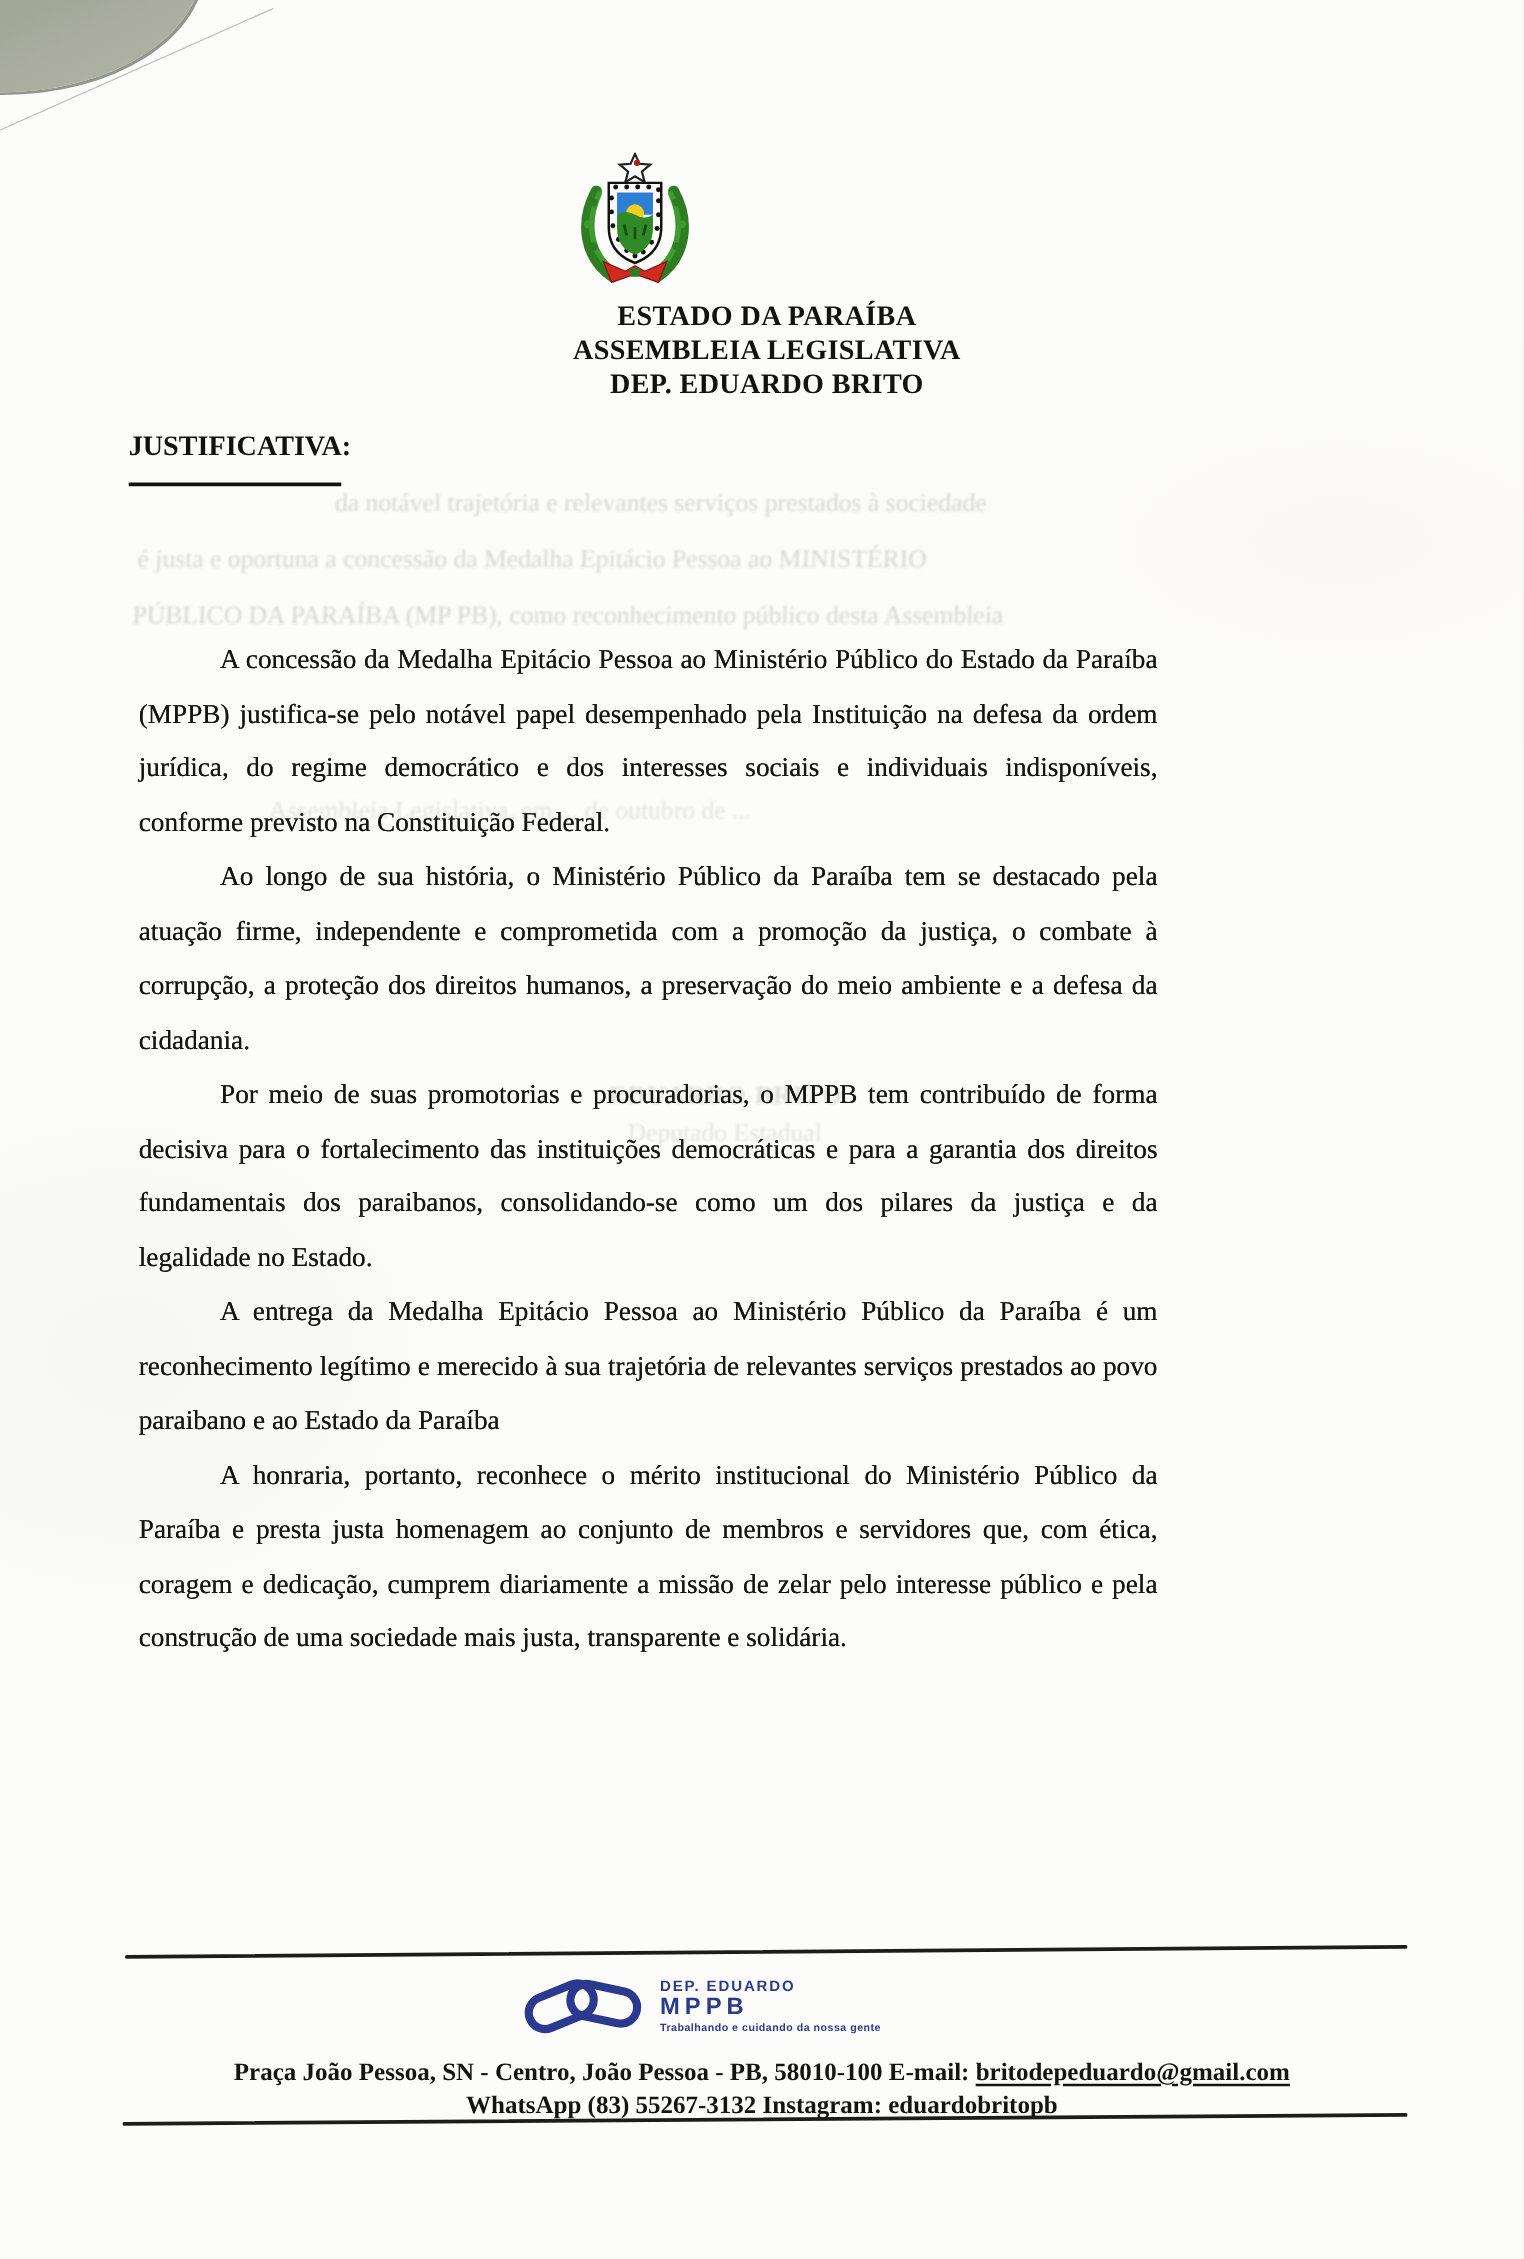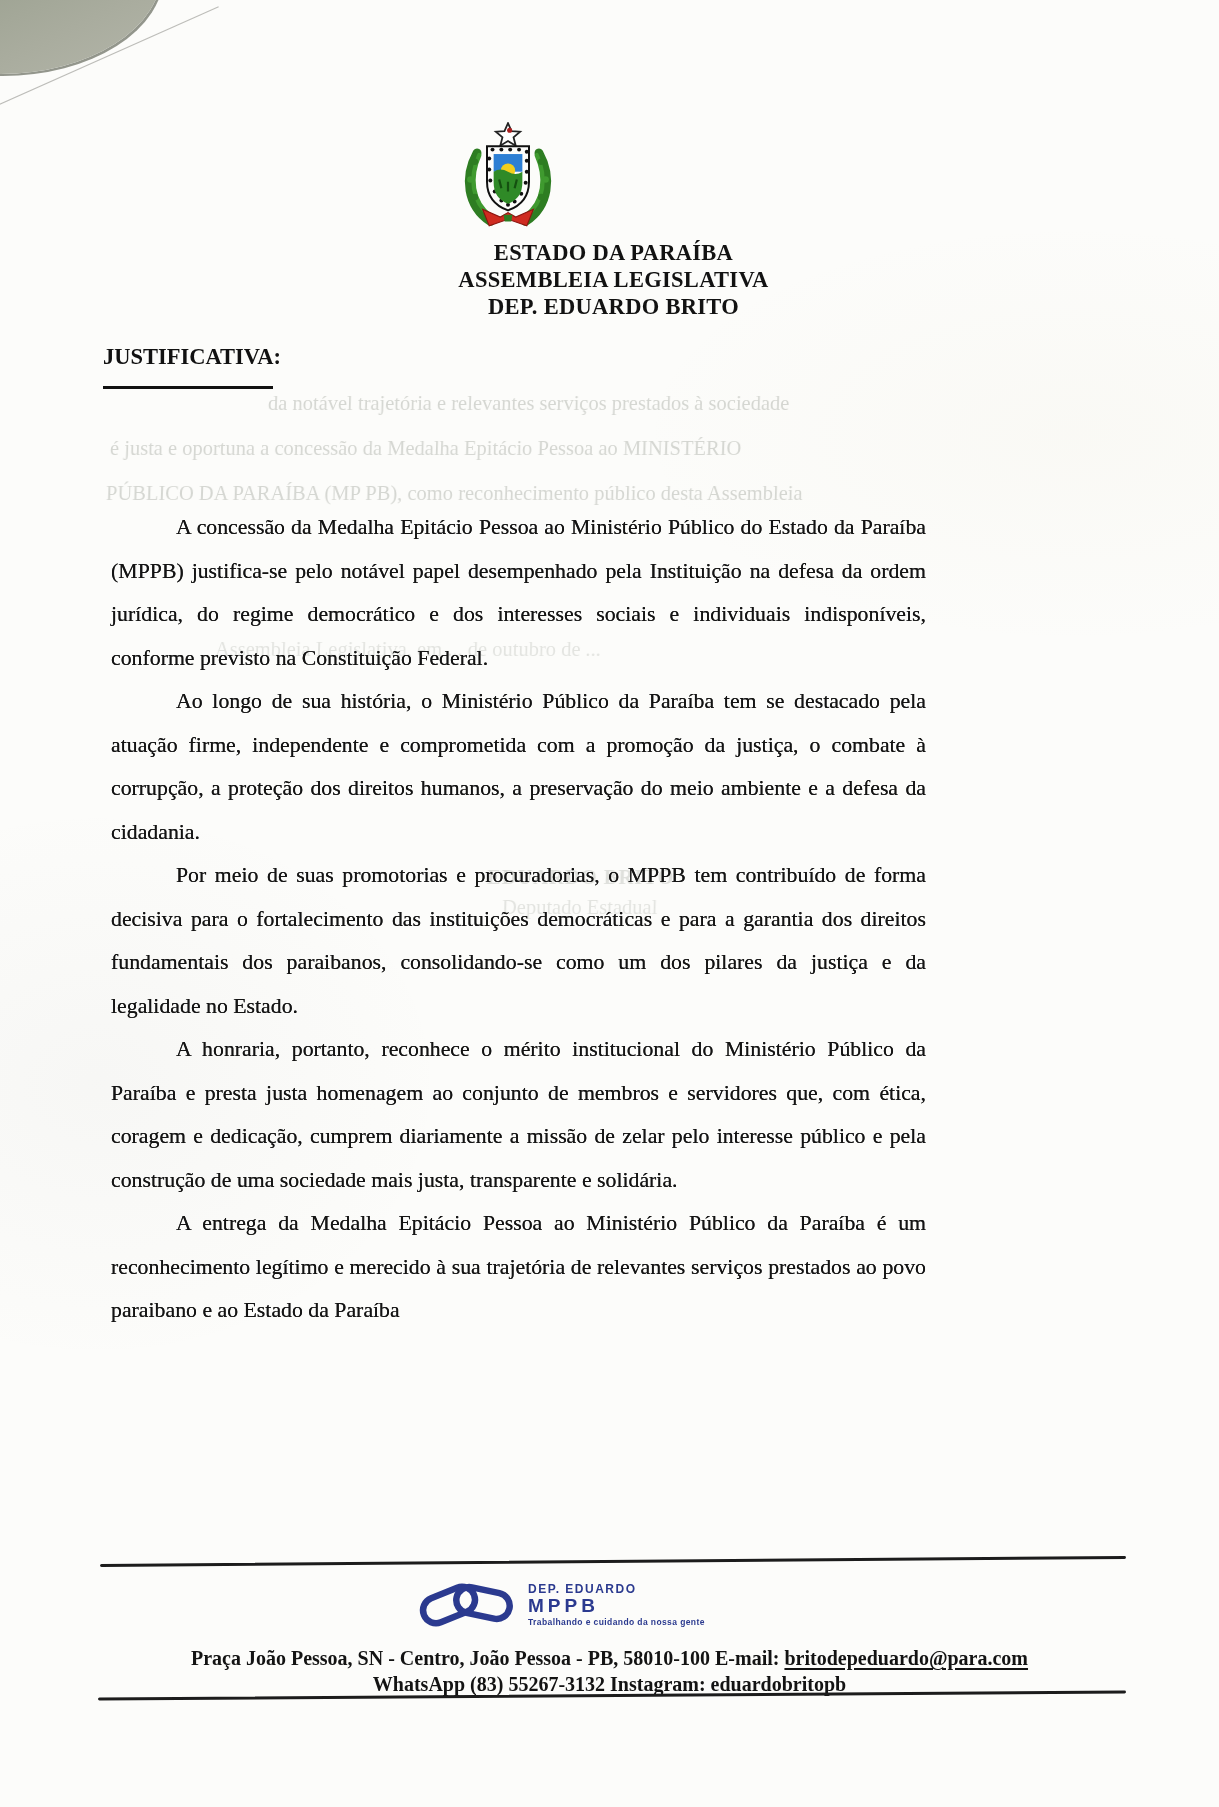--- a/index.html
+++ b/index.html
@@ -117,36 +117,36 @@
   <div class="ghost" style="left:215px;top:638px;opacity:0.22;">Assembleia Legislativa, em ... de outubro de ...</div>
   <div class="ghost b" style="left:487px;top:866px;opacity:0.25;">EDUARDO BRITO</div>
   <div class="ghost" style="left:502px;top:896px;opacity:0.22;">Deputado Estadual</div>
 
   <div class="title"><span class="w">JUSTIFICATIVA</span><span>:</span></div>
 
   <div class="body-text">
     <p>A concessão da Medalha Epitácio Pessoa ao Ministério Público do Estado da Paraíba (MPPB) justifica-se pelo notável papel desempenhado pela Instituição na defesa da ordem jurídica, do regime democrático e dos interesses sociais e individuais indisponíveis, conforme previsto na Constituição Federal.</p>
     <p>Ao longo de sua história, o Ministério Público da Paraíba tem se destacado pela atuação firme, independente e comprometida com a promoção da justiça, o combate à corrupção, a proteção dos direitos humanos, a preservação do meio ambiente e a defesa da cidadania.</p>
     <p>Por meio de suas promotorias e procuradorias, o MPPB tem contribuído de forma decisiva para o fortalecimento das instituições democráticas e para a garantia dos direitos fundamentais dos paraibanos, consolidando-se como um dos pilares da justiça e da legalidade no Estado.</p>
+    <p>A entrega da Medalha Epitácio Pessoa ao Ministério Público da Paraíba é um reconhecimento legítimo e merecido à sua trajetória de relevantes serviços prestados ao povo paraibano e ao Estado da Paraíba</p>
     <p>A honraria, portanto, reconhece o mérito institucional do Ministério Público da Paraíba e presta justa homenagem ao conjunto de membros e servidores que, com ética, coragem e dedicação, cumprem diariamente a missão de zelar pelo interesse público e pela construção de uma sociedade mais justa, transparente e solidária.</p>
-    <p>A entrega da Medalha Epitácio Pessoa ao Ministério Público da Paraíba é um reconhecimento legítimo e merecido à sua trajetória de relevantes serviços prestados ao povo paraibano e ao Estado da Paraíba</p>
   </div>
 
   <div class="rule rule-top"></div>
 
   <div class="logo">
     <svg width="104" height="54" viewBox="0 0 104 54">
       <rect x="8" y="14" width="54" height="26" rx="13" fill="none" stroke="#2b3a8f" stroke-width="6.5" transform="rotate(-22 35 27)"></rect>
       <rect x="42" y="12" width="54" height="26" rx="13" fill="none" stroke="#2b3a8f" stroke-width="6.5" transform="rotate(12 69 25)"></rect>
     </svg>
     <div class="logo-txt">
       <div class="logo-l1">DEP. EDUARDO</div>
       <div class="logo-l2">MPPB</div>
       <div class="logo-tag">Trabalhando e cuidando da nossa gente</div>
     </div>
   </div>
 
-  <div class="addr addr1"><span>Praça João Pessoa, SN - Centro, João Pessoa - PB, 58010-100 E-mail: </span><span class="email">britodepeduardo@para.com</span></div>
+  <div class="addr addr1"><span>Praça João Pessoa, SN - Centro, João Pessoa - PB, 58010-100 E-mail: </span><span class="email">britodepeduardo@gmail.com</span></div>
   <div class="addr addr2">WhatsApp (83) 55267-3132 Instagram: eduardobritopb</div>
 
   <div class="rule rule-bot"></div>
 
 </div>
 
 </body></html>

